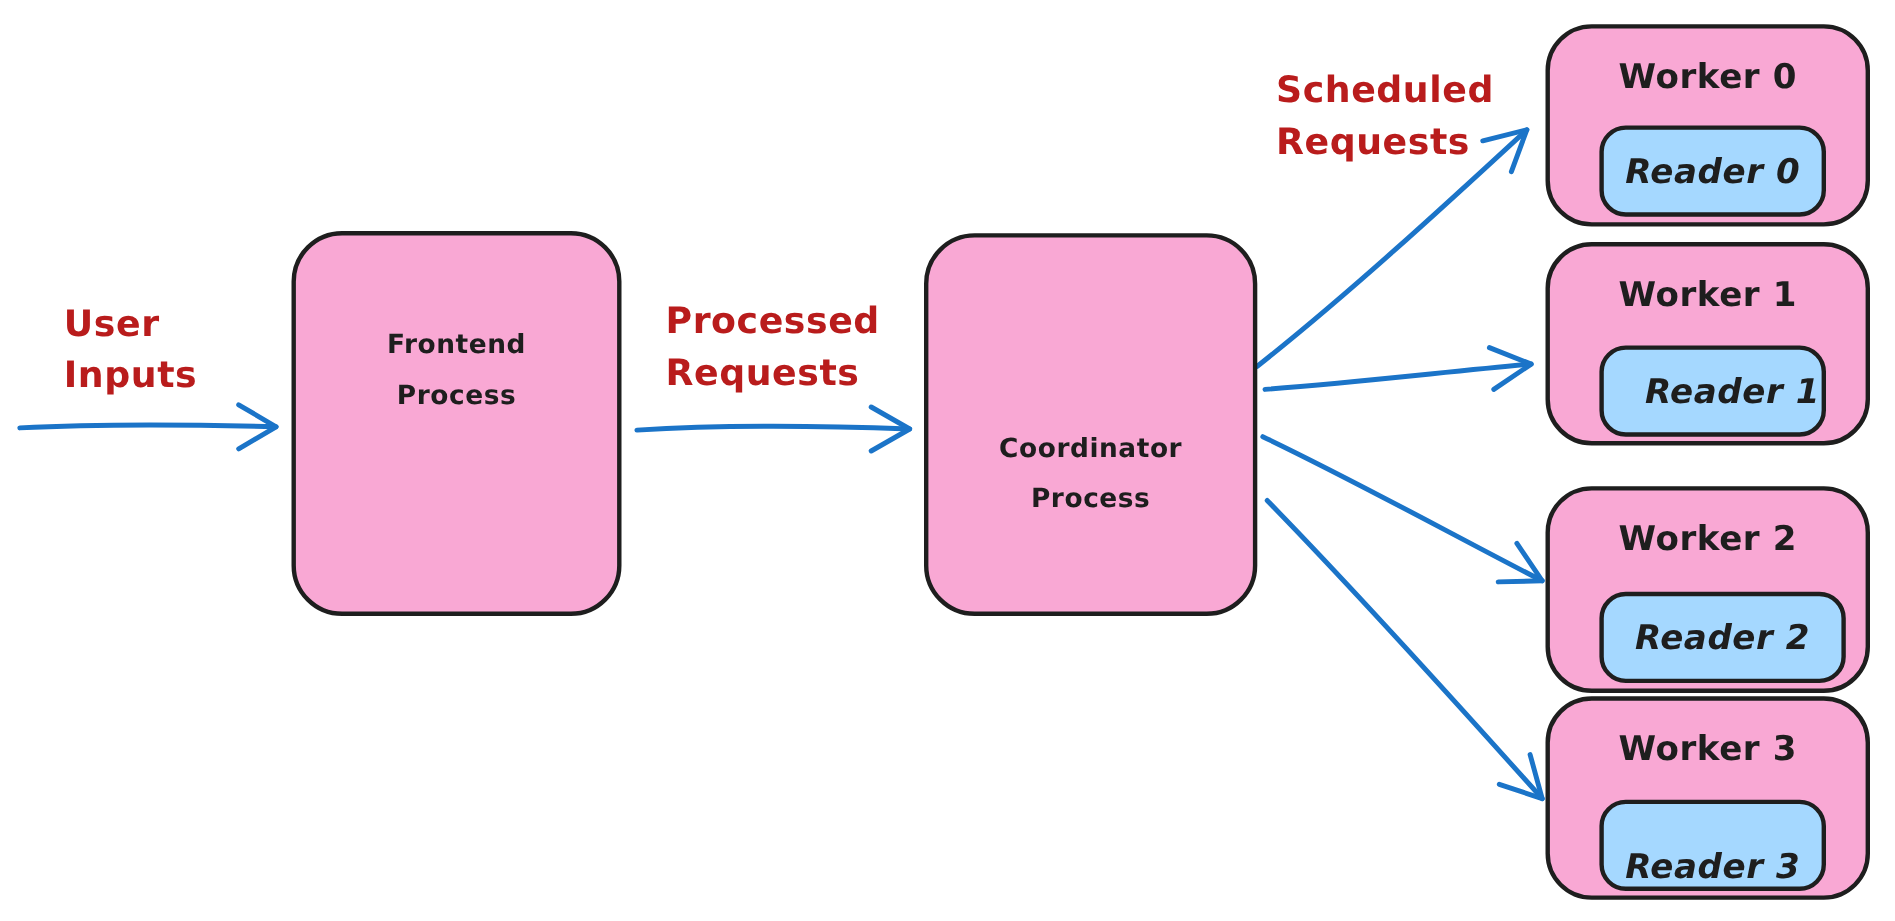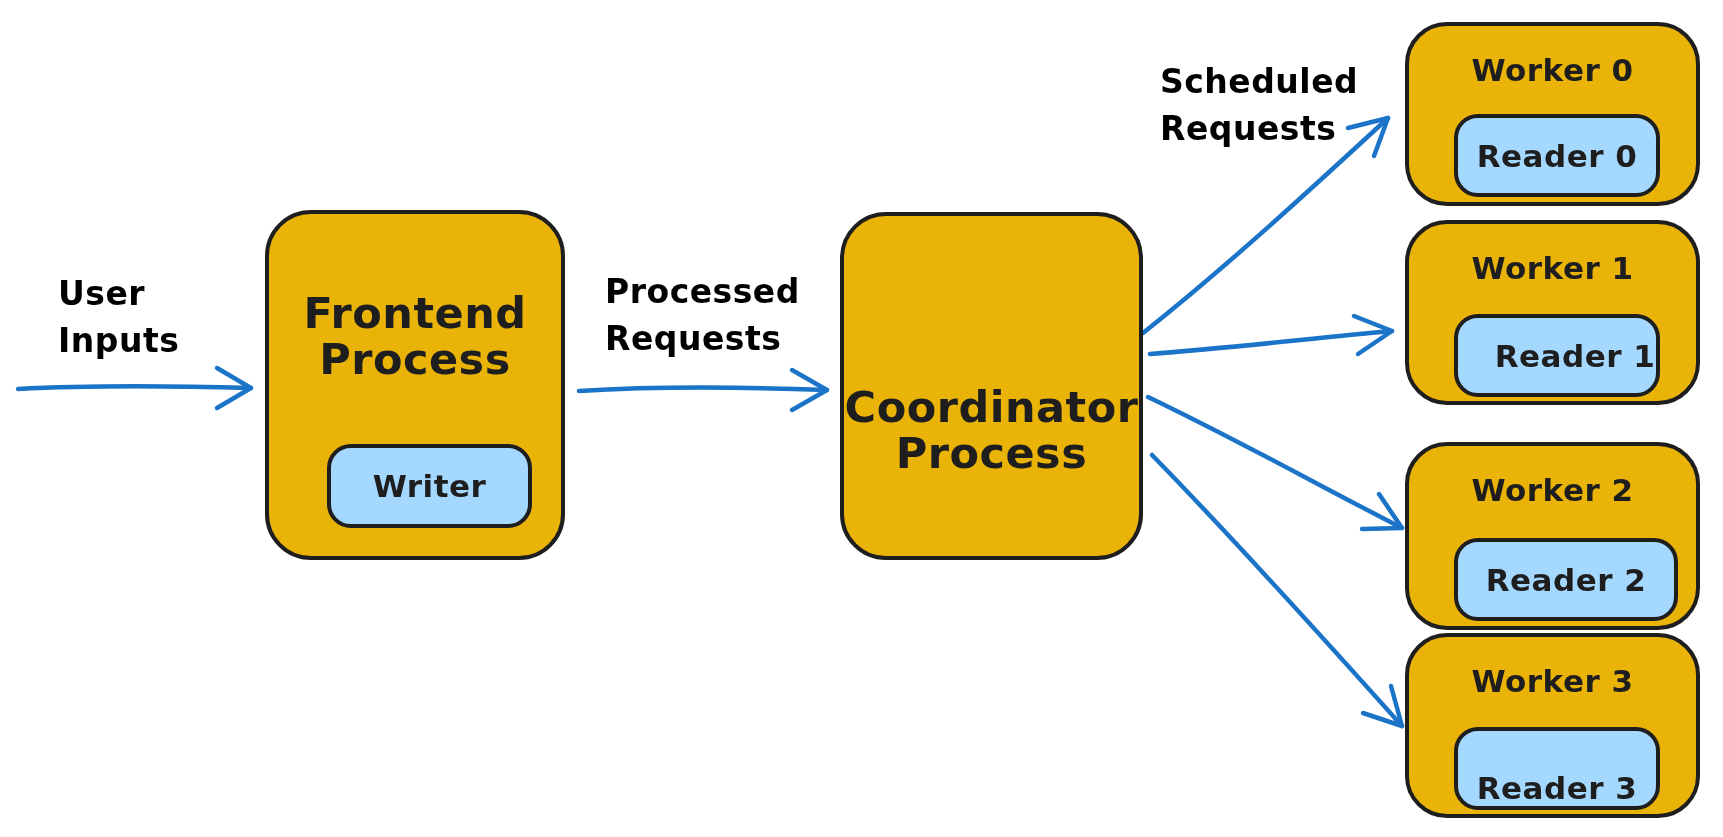--- a/index.html
+++ b/index.html
@@ -25,62 +25,63 @@
   .arrow-path {
     fill: none;
     stroke: #1b74c8;
     stroke-width: 4.5;
     stroke-linecap: round;
     stroke-linejoin: round;
   }
   .node {
     position: absolute;
     border: 4px solid #1e1e1e;
-    background: #eab308;
+    background: #f9a8d4;
     box-sizing: border-box;
   }
   .big-node { border-radius: 46px; }
   .worker-node { border-radius: 42px; }
   .chip-node {
     border-radius: 24px;
     background: #a5d8ff;
     display: flex;
     align-items: center;
     justify-content: center;
   }
   .node-title {
     position: absolute;
     left: 0;
     width: 100%;
     text-align: center;
-    font-size: 43px;
+    font-size: 24px;
     font-weight: 600;
     letter-spacing: 0.5px;
     line-height: 46px;
     white-space: nowrap;
   }
   .worker-title {
     position: absolute;
     left: 0; top: 26px;
     width: 100%;
     text-align: center;
     font-size: 31px;
     font-weight: 600;
     letter-spacing: 0.5px;
     white-space: nowrap;
   }
   .chip-label {
     font-size: 31px;
     font-weight: 600;
     letter-spacing: 0.5px;
     white-space: nowrap;
+    font-style: italic;
   }
   .blue-label {
     position: absolute;
-    color: #000000;
+    color: #b91c1c;
     font-size: 33px;
     font-weight: 600;
     letter-spacing: 0.5px;
     line-height: 47px;
     white-space: nowrap;
   }
 </style>
 </head>
 <body>
 
@@ -126,23 +127,20 @@
   <div class="blue-label" style="left:1160px; top:58px;">
     <div>Scheduled</div>
     <div>Requests</div>
   </div>
 
   <div class="node big-node" style="left:265px; top:210px; width:300px; height:350px;">
     <div class="node-title" style="top:76px;">
       <div>Frontend</div>
       <div>Process</div>
     </div>
-    <div class="node chip-node" style="left:58px; top:230px; width:205px; height:84px;">
-      <span class="chip-label">Writer</span>
-    </div>
   </div>
 
   <div class="node big-node" style="left:840px; top:212px; width:303px; height:348px;">
     <div class="node-title" style="top:128px;margin-top:40px;">
       <div>Coordinator</div>
       <div>Process</div>
     </div>
   </div>
 
   <div class="node worker-node" style="left:1405px; top:22px; width:295px; height:184px;">

